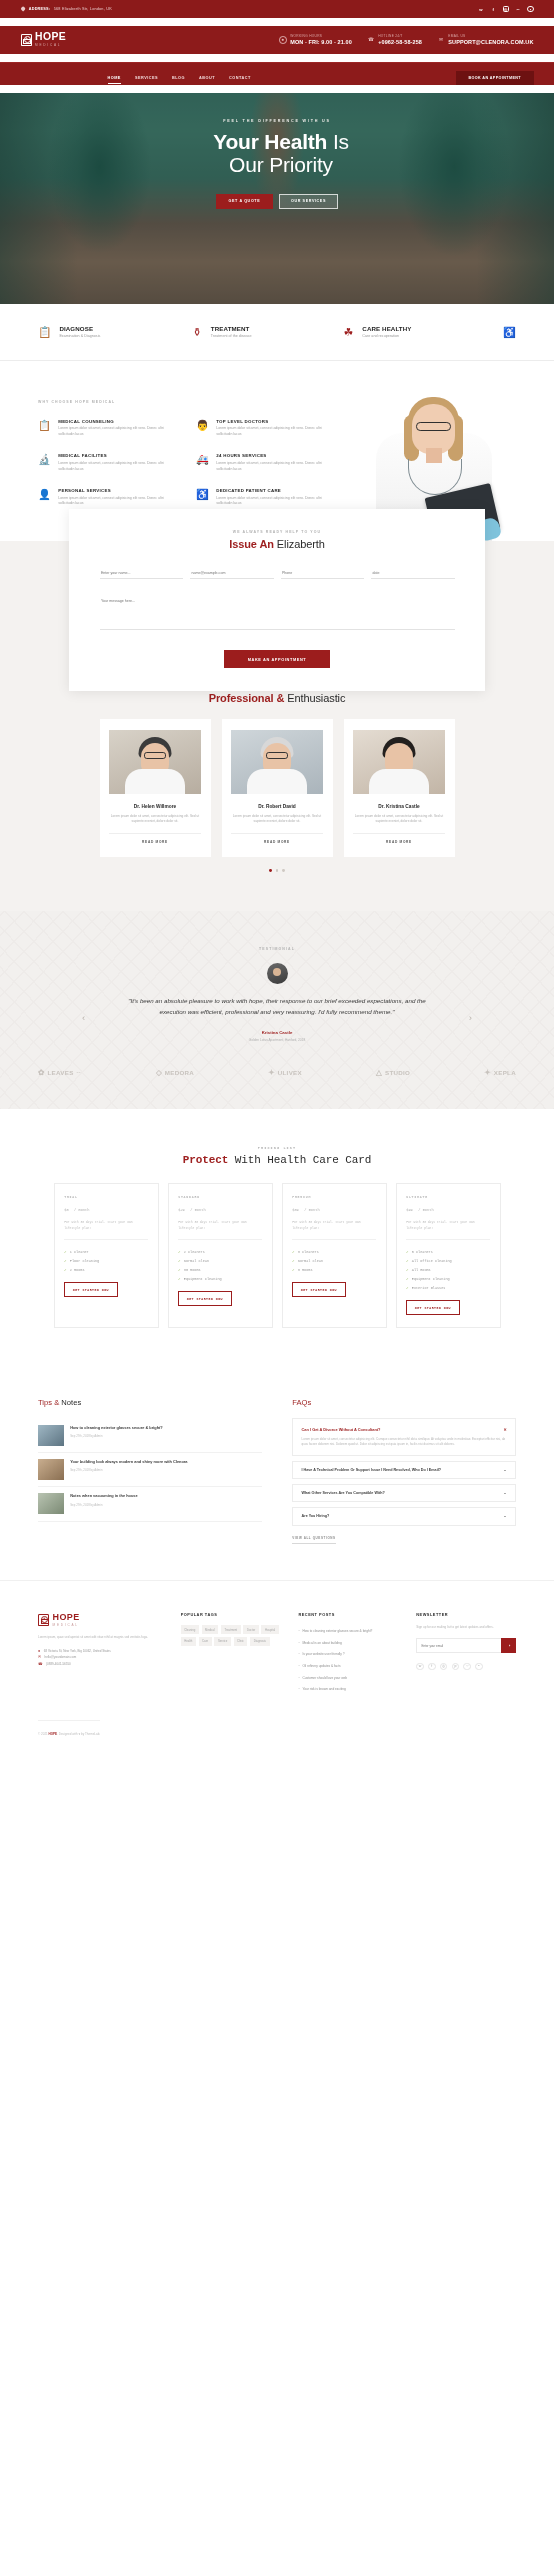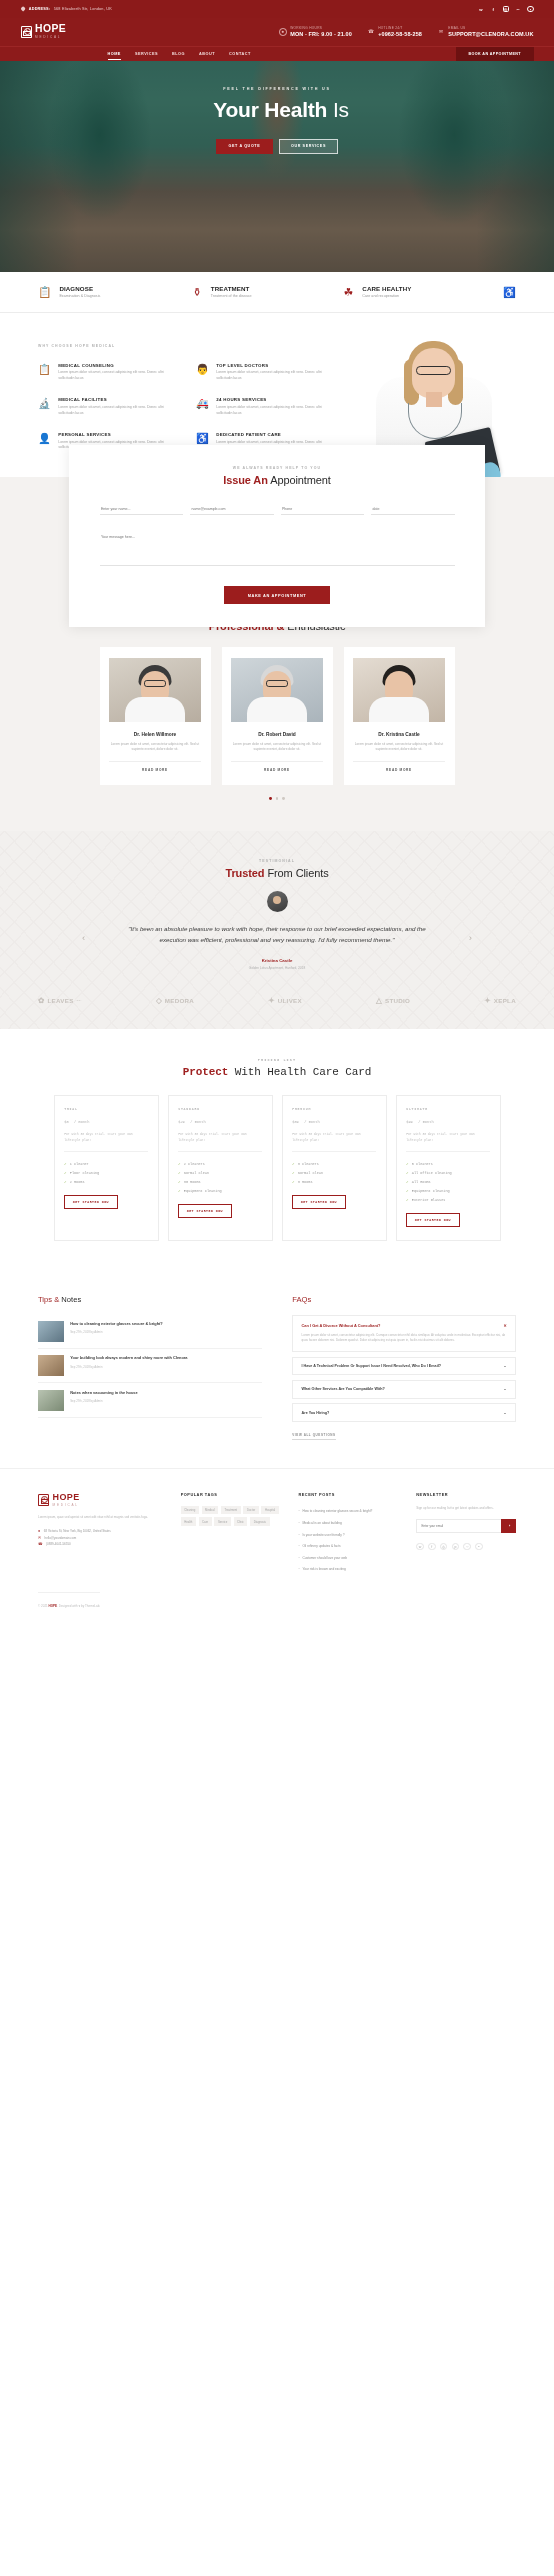--- a/index.html
+++ b/index.html
@@ -1,21 +1,21 @@
 <!DOCTYPE html>
 <html style="font-size:11px"><head>
 <meta charset="utf-8">
 <style>
   * { margin:0; padding:0; box-sizing:border-box; }
   body {
     width:554px; font-family:"Liberation Sans", sans-serif;
     background:#fff; color:#444; font-size:7px; -webkit-font-smoothing:antialiased;
   }
   .wrap { width:554px; margin:0 auto; }
-  .inner { width:478px; margin:0 auto; }
+  .inner { width:478px; margin:8px auto; }
 
   
   .topbar { background:#8c1a1a; color:#e8c9c9; height:18px; display:flex; align-items:center; }
   .topbar .inner { display:flex; align-items:center; justify-content:space-between; width:513px; }
   .tb-left { display:flex; align-items:center; gap:3.5px; font-size:3.8px; letter-spacing:0.2px; }
   .tb-left b { color:#fff; font-weight:bold; }
   .pin { width:4.8px; height:4.8px; display:inline-block; position:relative; }
   .pin:before{content:"";position:absolute;left:0.7px;top:0;width:3.5px;height:3.5px;border-radius:50% 50% 50% 0;transform:rotate(-45deg);background:#e8c9c9;}
   .socials { display:flex; gap:6.2px; align-items:center; }
   .socials span { width:6.2px; height:6.2px; display:flex; align-items:center; justify-content:center;
@@ -319,20 +319,21 @@
       <div class="book-btn">BOOK AN APPOINTMENT</div>
     </div>
   </div>
 
   <div class="hero">
     <div class="hero-c">
       <div class="hero-sub">FEEL THE DIFFERENCE WITH US</div>
       <div class="hero-h1">
         <b>Your Health</b><span> Is</span>
       </div>
+      <div class="hero-h1">Our Priority</div>
       <div class="hero-btns">
         <span class="btn-red">GET A QUOTE</span>
         <span class="btn-ghost">OUR SERVICES</span>
       </div>
     </div>
   </div>
 
   <div class="strip">
     <div class="inner">
       <div class="sv">
@@ -422,21 +423,21 @@
           <div class="dhandL"></div>
           <div class="dhandR"></div>
       </div>
     </div>
   </div>
 
   <div class="appt-zone">
     <div class="appt-card">
       <div class="eyebrow">WE ALWAYS READY HELP TO YOU</div>
       <div class="h2">
-        <b>Issue An</b><span> Appointment</span>
+        <b>Issue An</b><span> Elizaberth</span>
       </div>
       <div class="appt-fields">
         <input placeholder="Enter your name..." style="">
         <input placeholder="name@example.com" style="">
         <input placeholder="Phone" style="">
         <input placeholder="date" style="">
       </div>
       <textarea class="appt-msg" rows="3" placeholder="Your message here..." style=""></textarea>
       <button class="appt-btn">MAKE AN APPOINTMENT</button>
     </div>
@@ -489,23 +490,20 @@
         <i class="on"></i>
         <i></i>
         <i></i>
       </div>
     </div>
   </div>
 
   <div class="testi">
     <div class="inner">
       <div class="eyebrow">TESTIMONIAL</div>
-      <div class="h2">
-        <b>Trusted</b><span> From Clients</span>
-      </div>
       <div class="avatar"></div>
       <div class="quote">"It's been an absolute pleasure to work with hope, their response to our brief exceeded expectations, and the execution was efficient, professional and very reassuring. I'd fully recommend theme."</div>
       <div class="qname">Kristina Castle</div>
       <div class="qrole">Golden Lotus Apartment, Hanford, 2018</div>
       <div class="arrowL">‹</div>
       <div class="arrowR">›</div>
       <div class="brands">
         <div class="brand">
             <span class="bm">✿</span>
             <span>LEAVES</span>

